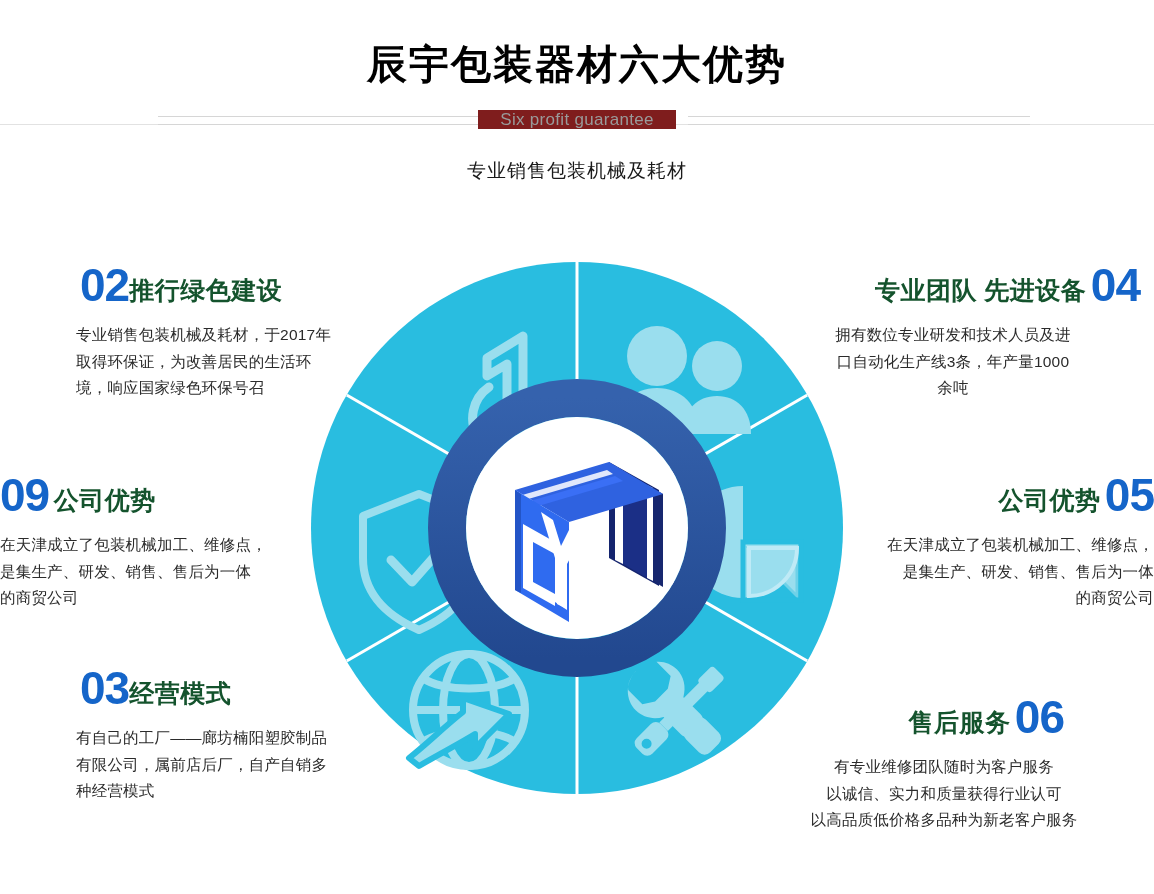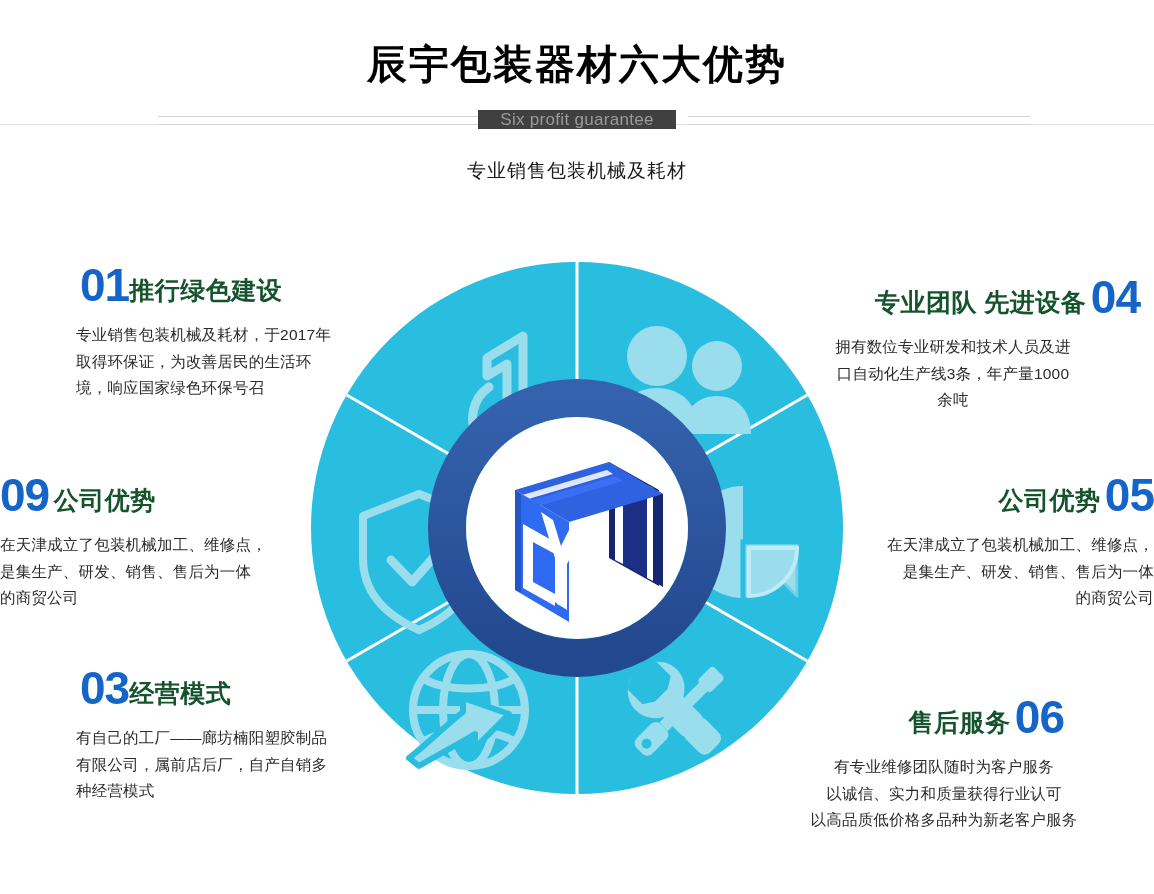--- a/index.html
+++ b/index.html
@@ -51,21 +51,21 @@
   .subtitle-en {
     position: absolute;
     left: 0; top: 8px; width: 1154px;
     text-align: center;
     font-size: 17px;
     color: #9a9a9a;
     letter-spacing: 0.3px;
     background: transparent;
   }
   .subtitle-en span {
-    background: #404040;
+    background: #7f1d1d;
     padding: 0 22px;
   }
   .subtitle-cn {
     text-align: center;
     font-size: 19px;
     color: #1a1a1a;
     margin-top: 20px;
     letter-spacing: 1px;
   }
 
@@ -105,21 +105,21 @@
     letter-spacing: 0.2px;
   }
 
   .left-blk  { text-align: right; }
   .right-blk { text-align: left; }
 
   
   #block-01 { left: 14px;  top: 262px; width: 360px; }
   #block-02 { left: 0px;   top: 472px; width: 298px; }
   #block-03 { left: 14px;  top: 665px; width: 372px; }
-  #block-04 { left: 778px; top: 274px; width: 362px; }
+  #block-04 { left: 778px; top: 262px; width: 362px; }
   #block-05 { left: 856px; top: 472px; width: 298px; }
   #block-06 { left: 770px; top: 665px; width: 372px; margin-top: 29px; }
 
   #block-04 .blk-body,
   #block-05 .blk-body,
   #block-06 .blk-body { text-align: right; }
   #block-06 .blk-body { text-align: center; }
   #block-04 .blk-body { text-align: center; }
   #block-01 .blk-body { text-align: left; }
   #block-02 .blk-body { text-align: left; }
@@ -264,21 +264,21 @@
           <path d="M60,100 L68,104 L68,158 L60,154 Z" fill="#ffffff"></path>
 
           <polygon points="72,72 112,108 112,170 72,172" fill="none"></polygon>
         </g>
       </g>
     </svg>
   </div>
 
   <div class="block left-blk" id="block-01">
     <div class="blk-head">
-      <span class="blk-num">01</span><span class="blk-label">推行绿色建设</span>
+      <span class="blk-num">02</span><span class="blk-label">推行绿色建设</span>
     </div>
     <div class="blk-body">
       <div>专业销售包装机械及耗材，于2017年</div>
       <div>取得环保证，为改善居民的生活环</div>
       <div>境，响应国家绿色环保号召</div>
     </div>
   </div>
 
   <div class="block left-blk" id="block-02">
     <div class="blk-head">

